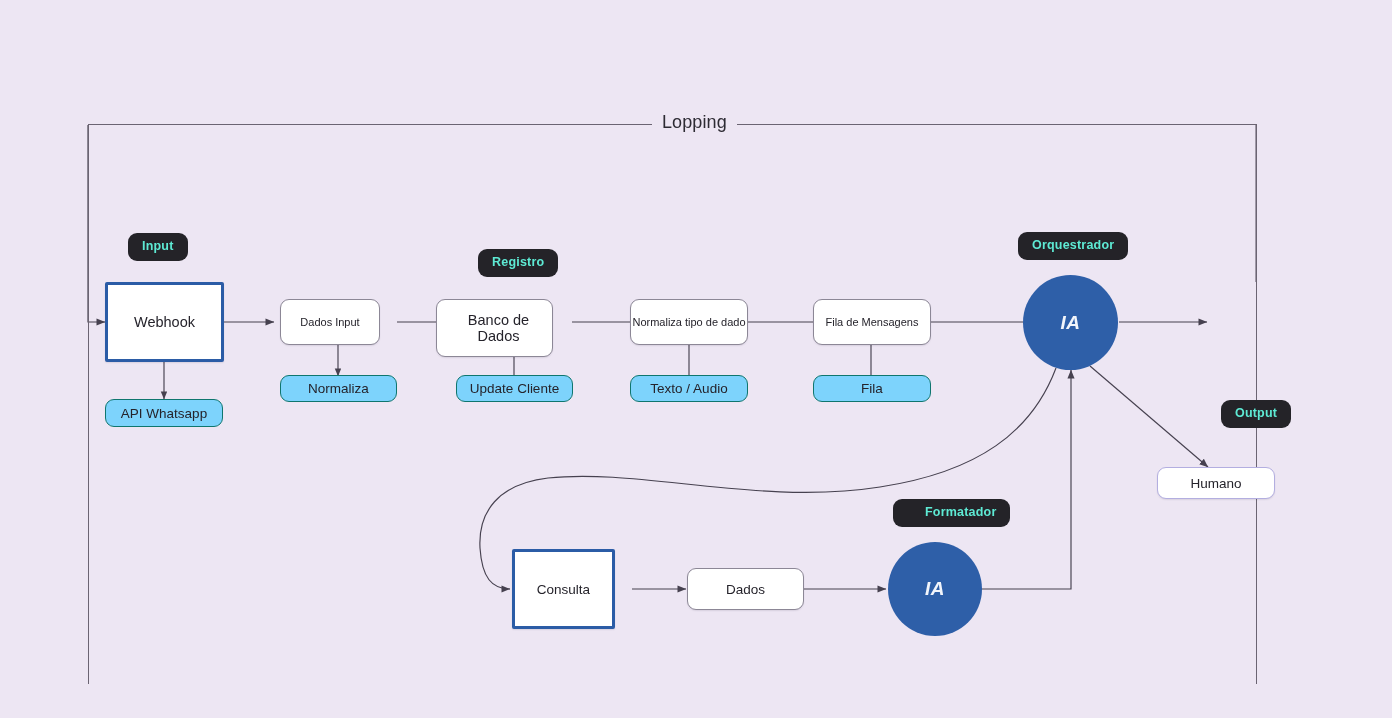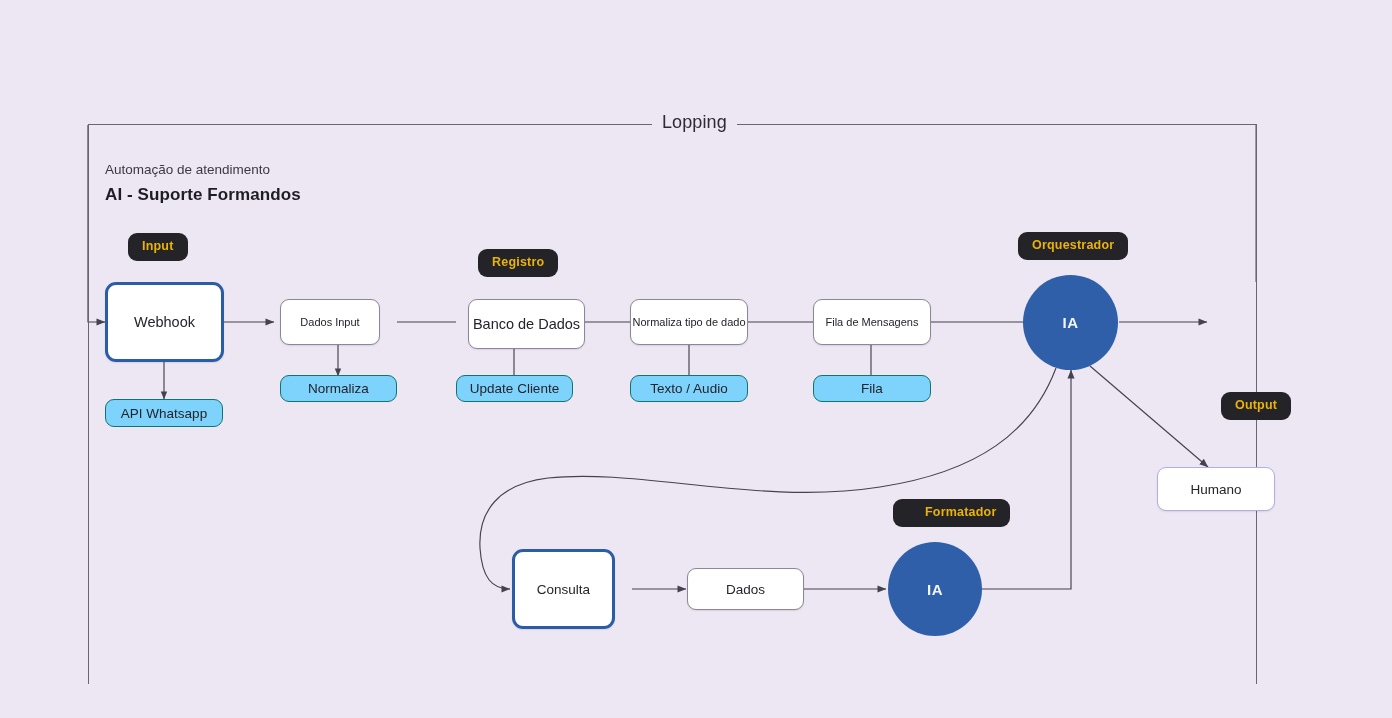--- a/index.html
+++ b/index.html
@@ -80,59 +80,60 @@
     background: #ffffff;
     color: #25232b;
   }
   .node.rect {
     border-radius: 9px;
     border: 1px solid #8c8796;
     box-shadow: 0 1px 1.5px rgba(40,30,60,.10);
   }
   .node.rect.accent {
     border: 3px solid #2b5ca6;
-    border-radius: 11px;
+    border-radius: 2px;
   }
   .node.rect.lilac {
     border: 1px solid #b3aee0;
   }
   .node.pillyellow {
     background: #7dd3fc;
     border: 1px solid #0f766e;
     border-radius: 9px;
     font-size: 13.5px;
     color: #25232b;
   }
   .node.circle {
     border-radius: 50%;
   }
   .node.circle.ia {
     background: #2e5fa8;
     color: #f2f5fb;
     font-weight: bold;
-    font-size: 15px;
+    font-size: 19px;
     letter-spacing: .4px;
     border: none;
+    font-style: italic;
   }
   .node.circle.outline {
     background: #ffffff;
     border: 1.5px solid #8f86d6;
     font-size: 14px;
     line-height: 19px;
     color: #25232b;
   }
   .txt-sm { font-size: 11px; }
   .txt-md { font-size: 13.5px; }
   .txt-lg { font-size: 14.5px; }
 
   
   .tag {
     position: absolute;
     background: #242328;
-    color: #eab308;
+    color: #5eead4;
     font-weight: bold;
     font-size: 12.5px;
     border-radius: 9px;
     padding: 6px 14px 7px 14px;
     line-height: 15px;
     white-space: nowrap;
     box-sizing: border-box;
     letter-spacing: .2px;
   }
 </style>
@@ -190,48 +191,44 @@
 
       <path d="M804,589 L886,589" marker-end="url(#ah)"></path>
 
       <path d="M979,589 L1071,589 L1071,370" marker-end="url(#ah)"></path>
     </g>
   </svg>
 
   <div class="loop-frame"></div>
   <div class="loop-label">Lopping</div>
 
-  <div class="title-block">
-    <div class="title-sub">Automação de atendimento</div>
-    <div class="title-main">AI - Suporte Formandos</div>
-  </div>
 
   <div class="tag" style="left:128px; top:233px;">Input</div>
   <div class="tag" style="left:478px; top:249px;">Registro</div>
   <div class="tag" style="left:1018px; top:232px;">Orquestrador</div>
-  <div class="tag" style="left:1221px; top:392px;">Output</div>
+  <div class="tag" style="left:1221px; top:400px;">Output</div>
   <div class="tag" style="left:893px; top:499px;padding-left:32px;">Formatador</div>
 
   <div class="node rect accent txt-lg" style="left:105px; top:282px; width:119px; height:80px;">
     <span>Webhook</span>
   </div>
 
   <div class="node pillyellow" style="left:105px; top:399px; width:118px; height:28px;">
     <span>API Whatsapp</span>
   </div>
 
   <div class="node rect txt-sm" style="left:280px; top:299px; width:100px; height:46px;">
     <span>Dados Input</span>
   </div>
 
   <div class="node pillyellow" style="left:280px; top:375px; width:117px; height:27px;">
     <span>Normaliza</span>
   </div>
 
-  <div class="node rect txt-lg" style="left:468px; top:299px; width:117px; height:50px;">
+  <div class="node rect txt-lg" style="left:436px; top:299px; width:117px; height:58px;padding-left:8px;">
     <span>Banco de Dados</span>
   </div>
 
   <div class="node pillyellow" style="left:456px; top:375px; width:117px; height:27px;">
     <span>Update Cliente</span>
   </div>
 
   <div class="node rect txt-sm" style="left:630px; top:299px; width:118px; height:46px;">
     <span>Normaliza tipo de dado</span>
   </div>
@@ -246,21 +243,21 @@
 
   <div class="node pillyellow" style="left:813px; top:375px; width:118px; height:27px;">
     <span>Fila</span>
   </div>
 
   <div class="node circle ia" style="left:1023px; top:275px; width:95px; height:95px;">
     <span>IA</span>
   </div>
 
 
-  <div class="node rect lilac txt-md" style="left:1157px; top:467px; width:118px; height:44px;">
+  <div class="node rect lilac txt-md" style="left:1157px; top:467px; width:118px; height:32px;">
     <span>Humano</span>
   </div>
 
   <div class="node rect accent txt-md" style="left:512px; top:549px; width:103px; height:80px;">
     <span>Consulta</span>
   </div>
 
   <div class="node rect txt-md" style="left:687px; top:568px; width:117px; height:42px;">
     <span>Dados</span>
   </div>

